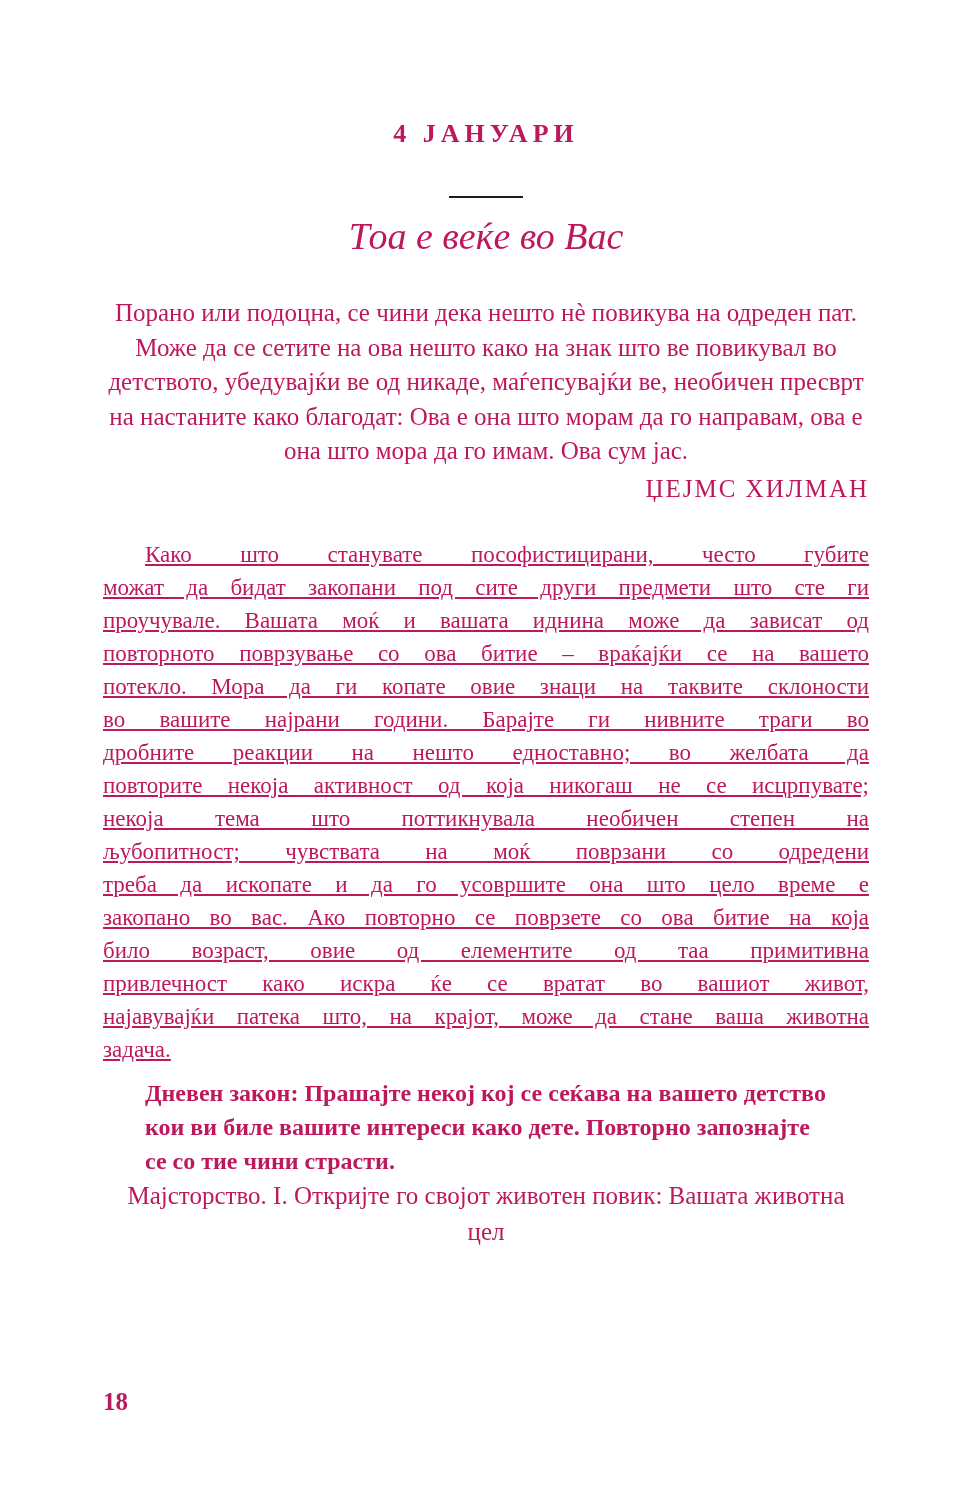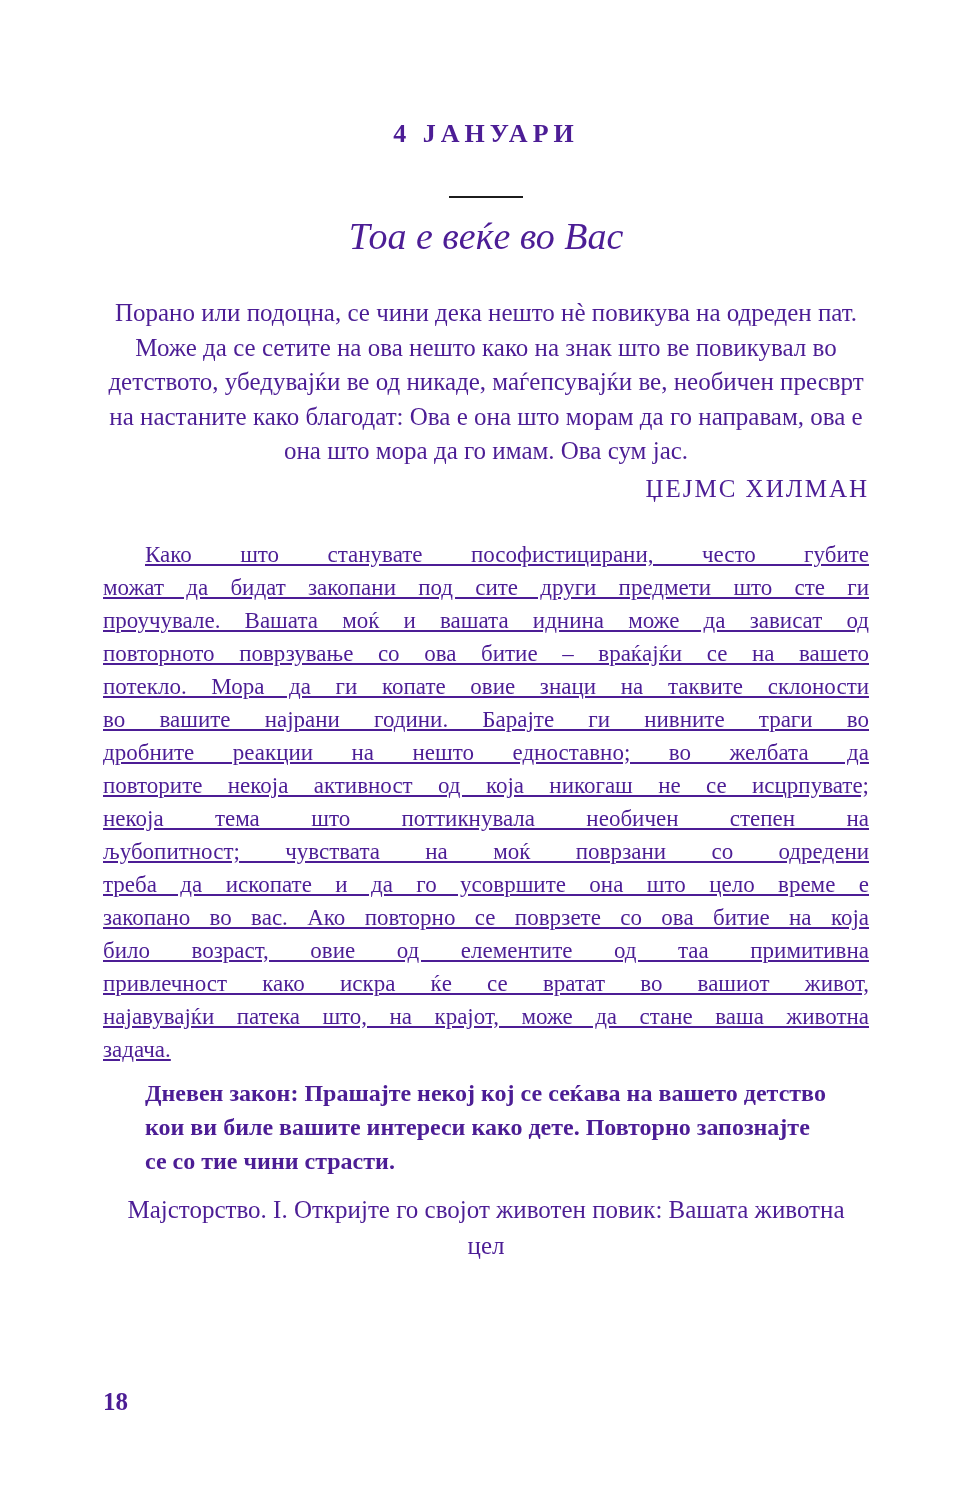--- a/index.html
+++ b/index.html
@@ -2,21 +2,21 @@
 <html><head>
 <meta charset="utf-8">
 <style>
   html, body { margin: 0; padding: 0; background: #e8e8e8; }
   .page {
     position: relative;
     width: 972px;
     height: 1498px;
     margin: 0 auto;
     background: #ffffff;
-    color: #4c1d95;
+    color: #be185d;
     box-sizing: border-box;
     padding: 0 103px;
     overflow: hidden;
     font-family: "Liberation Serif", "DejaVu Serif", serif;
   }
   .date-heading {
     margin-top: 118px;
     text-align: center;
     font-size: 26px;
     line-height: 32px;
@@ -60,21 +60,20 @@
   .body-block > div:first-child { text-indent: 42px; }
   .body-block > div:last-child  { text-align-last: left; }
   .daily-law {
     margin: 10px 0 0 42px;
     font-size: 24px;
     line-height: 34px;
     font-weight: bold;
   }
   .daily-law > div { text-align: left; white-space: nowrap; }
   .source-ref {
-    margin-top: 14px;
     font-size: 25px;
     line-height: 36px;
   }
   .source-ref > div { text-align: center; white-space: nowrap; }
   .page-number {
     position: absolute;
     left: 103px;
     top: 1388px;
     font-size: 25px;
     font-weight: bold;

